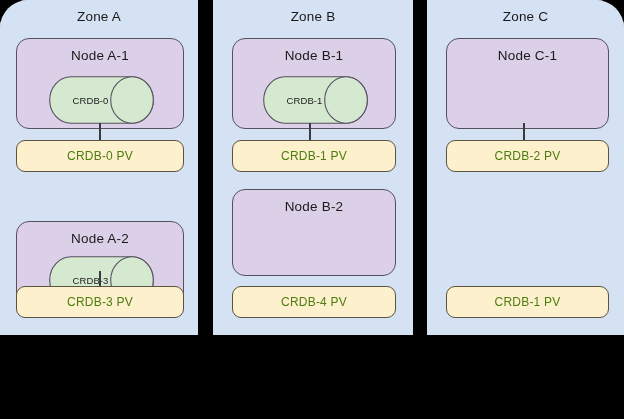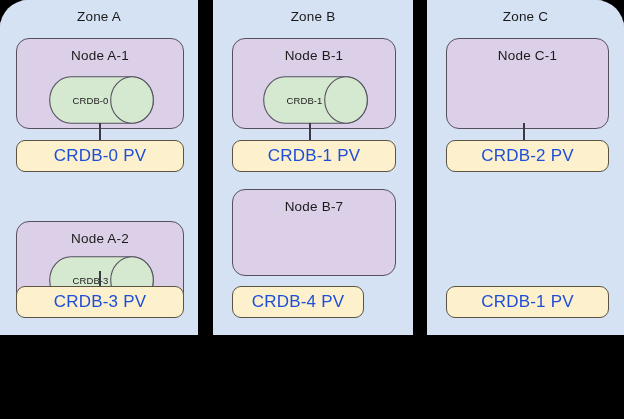--- a/index.html
+++ b/index.html
@@ -55,22 +55,22 @@
     position: absolute;
     background: #fdf0cd;
     border: 1.1px solid #5c5440;
     border-radius: 9px;
     box-sizing: border-box;
     display: flex;
     align-items: center;
     justify-content: center;
   }
   .pv-label {
-    font-size: 17px;
-    color: #1d4ed8;
+    font-size: 12px;
+    color: #4d7c0f;
     line-height: 16px;
     letter-spacing: 0.2px;
   }
   .cyl {
     position: absolute;
   }
   .cyl svg {
     display: block;
     overflow: visible;
   }
@@ -153,24 +153,24 @@
       </div>
     </div>
 
     <div class="connector" style="left:95px; top:122px; height:18px;"></div>
 
     <div class="pv" style="left:18px; top:139px; width:164px; height:32px;">
       <span class="pv-label">CRDB-1 PV</span>
     </div>
 
     <div class="node" style="left:18px; top:188px; width:164px; height:87px;">
-      <div class="node-title">Node B-7</div>
+      <div class="node-title">Node B-2</div>
     </div>
 
-    <div class="pv" style="left:18px; top:285px; width:132px; height:32px;">
+    <div class="pv" style="left:18px; top:285px; width:164px; height:32px;">
       <span class="pv-label">CRDB-4 PV</span>
     </div>
   </div>
 
   <div class="zone" style="left:427px; top:0px; width:197px; height:335px;">
     <div class="zone-title">Zone C</div>
 
     <div class="node" style="left:18px; top:37px; width:163px; height:91px;">
       <div class="node-title">Node C-1</div>
 

